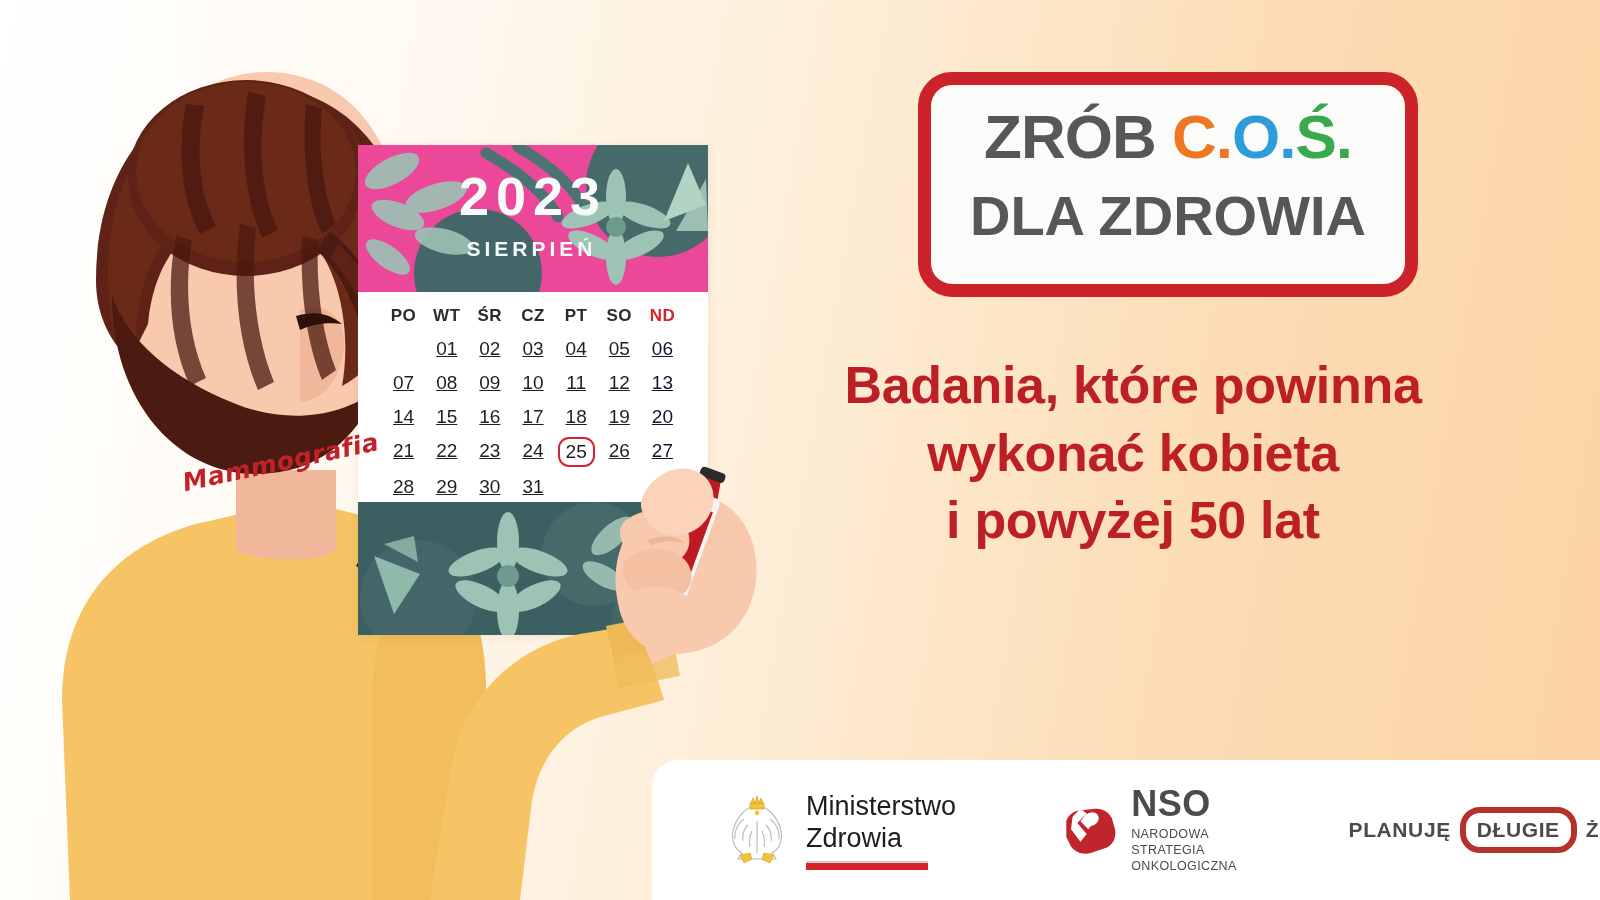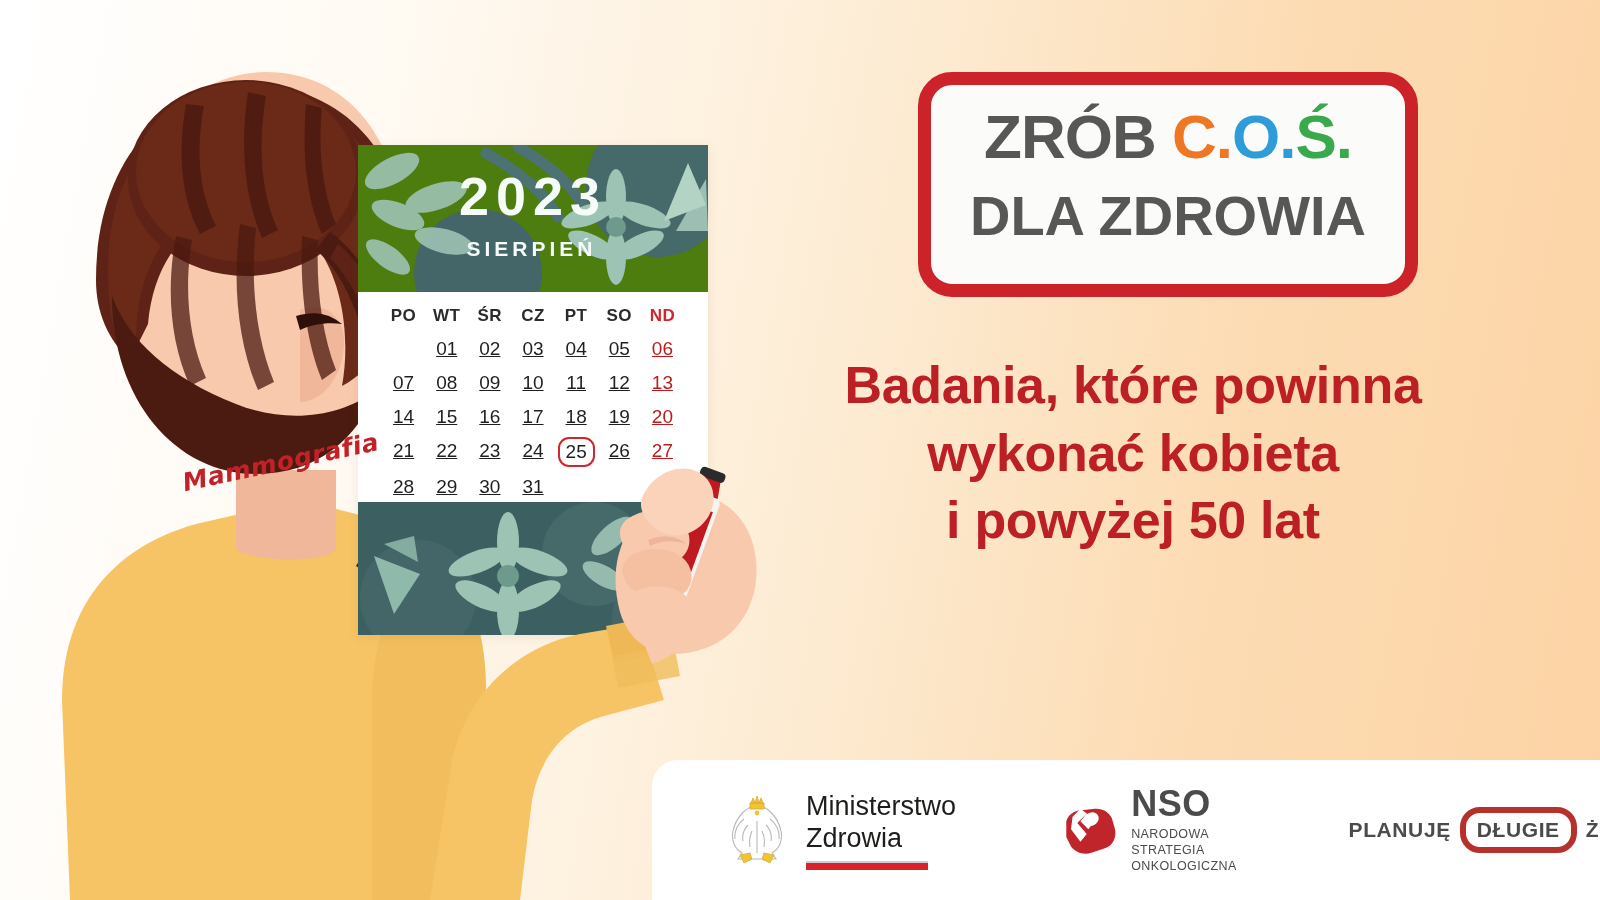--- a/index.html
+++ b/index.html
@@ -18,41 +18,41 @@
   .illus{position:absolute;left:0;top:0;width:780px;height:900px;}
   .illus svg{display:block;width:780px;height:900px;}
 
   
   .calendar{
     position:absolute;left:358px;top:145px;width:350px;height:490px;
     background:#ffffff;box-shadow:0 2px 10px rgba(120,90,60,.10);
     overflow:hidden;
   }
   .cal-head{
-    position:relative;height:147px;background:#4d7c0f;overflow:hidden;
+    position:relative;height:147px;background:#ec4899;overflow:hidden;
   }
   .cal-head .deco{position:absolute;inset:0;}
   .cal-year{
     position:absolute;left:0;right:0;top:24px;text-align:center;
     color:#f4fbf8;font-size:54px;font-weight:700;letter-spacing:7px;
     line-height:1;
   }
   .cal-month{
     position:absolute;left:0;right:3px;top:92px;text-align:center;
     color:#f4fbf8;font-size:21px;font-weight:700;letter-spacing:4px;
   }
   .cal-body{position:relative;height:210px;background:#fff;padding:0 24px;}
   .cal-grid{
     display:grid;grid-template-columns:repeat(7,1fr);
     row-gap:12px;text-align:center;padding-top:14px;
   }
   .cal-grid .dow{font-size:17px;font-weight:600;color:#2b2b2b;letter-spacing:.5px;}
   .cal-grid .dow.sun{color:#d1262b;}
   .cal-grid .day{font-size:19px;color:#1f1f1f;font-weight:400;position:relative;text-decoration:underline;}
-  .cal-grid .day.sun{color:#b91c1c;}
+  .cal-grid .day.sun{color:#0f172a;}
   .cal-grid .day.blank{visibility:hidden;}
   .cal-grid .day.marked span{
     display:inline-block;border:2.5px solid #d1262b;border-radius:11px;
     padding:2px 6px;margin:-3px -6px;
   }
   .cal-foot{position:relative;height:133px;background:#3c6062;overflow:hidden;}
   .cal-note{
     position:absolute;left:186px;top:468px;
     transform:rotate(-12deg);transform-origin:left bottom;
     color:#c32128;font-size:25px;font-weight:700;

